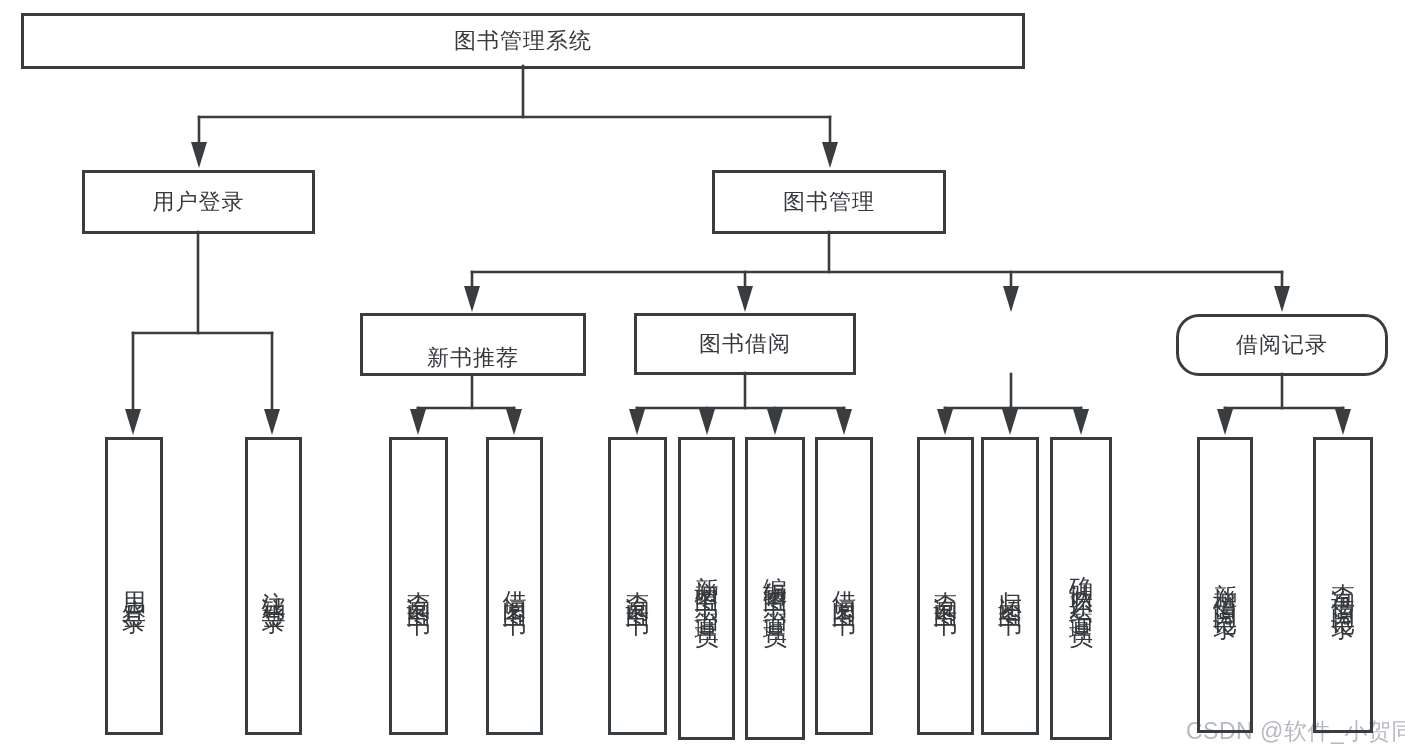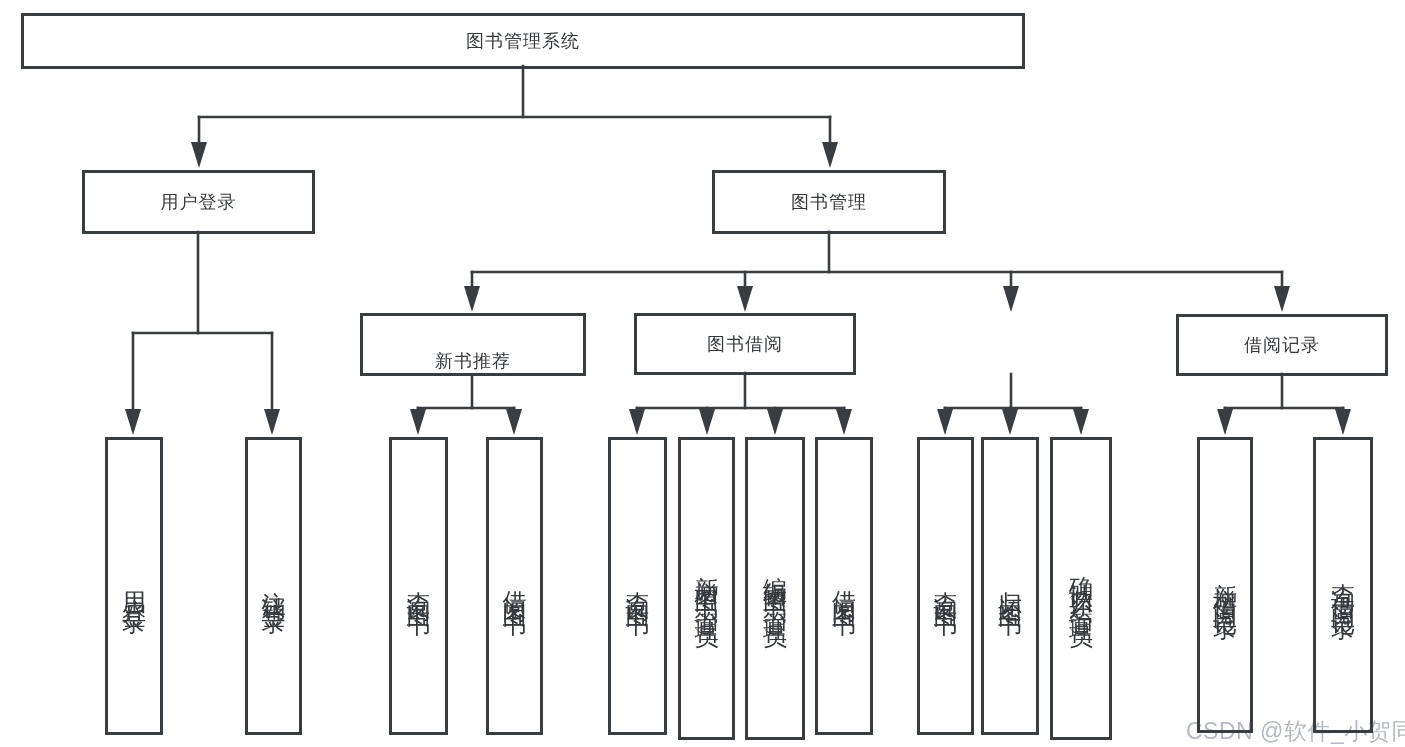--- a/index.html
+++ b/index.html
@@ -30,21 +30,21 @@
     position: absolute;
     box-sizing: border-box;
     border: 3px solid #3a3d40;
     background: transparent;
     display: flex;
     align-items: center;
     justify-content: center;
     z-index: 2;
   }
   .hlabel {
-    font-size: 18px;
+    font-size: 22px;
     color: #36393c;
     letter-spacing: 1px;
     white-space: nowrap;
   }
   .vlabel {
     writing-mode: vertical-rl;
     text-orientation: mixed;
     font-size: 24px;
     letter-spacing: 7px;
     color: #36393c;
@@ -154,21 +154,21 @@
   <div class="box" style="left:712px; top:170px; width:234px; height:64px;">
     <span class="hlabel">图书管理</span>
   </div>
 
   <div class="box" style="left:360px; top:313px; width:226px; height:63px;align-items:flex-end;">
     <span class="hlabel">新书推荐</span>
   </div>
   <div class="box" style="left:634px; top:313px; width:222px; height:62px;font-family:Liberation Mono, monospace;">
     <span class="hlabel">图书借阅</span>
   </div>
-  <div class="box" style="left:1176px; top:314px; width:212px; height:62px;">
+  <div class="box" style="left:1176px; top:314px; width:212px; height:62px;border-radius:23px;">
     <span class="hlabel">借阅记录</span>
   </div>
 
   <div class="box" style="left:105px; top:437px; width:58px; height:298px;">
     <span class="vlabel">用户登录</span>
   </div>
   <div class="box" style="left:245px; top:437px; width:57px; height:298px;">
     <span class="vlabel">注销登录</span>
   </div>
 

